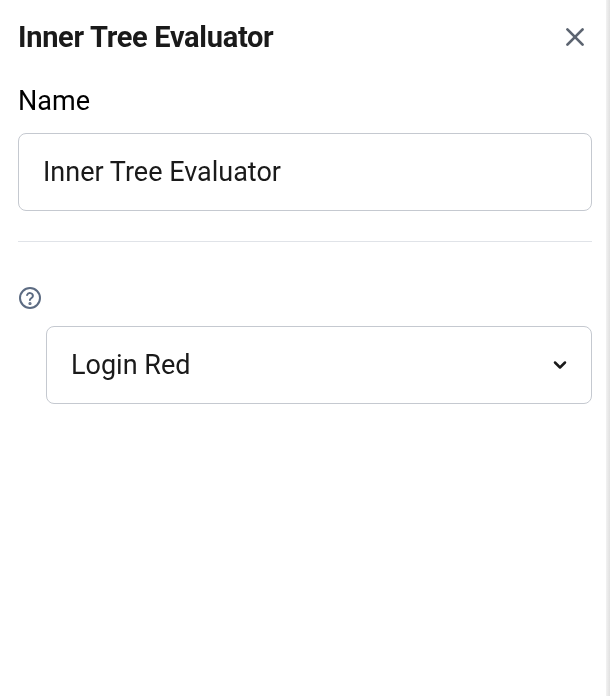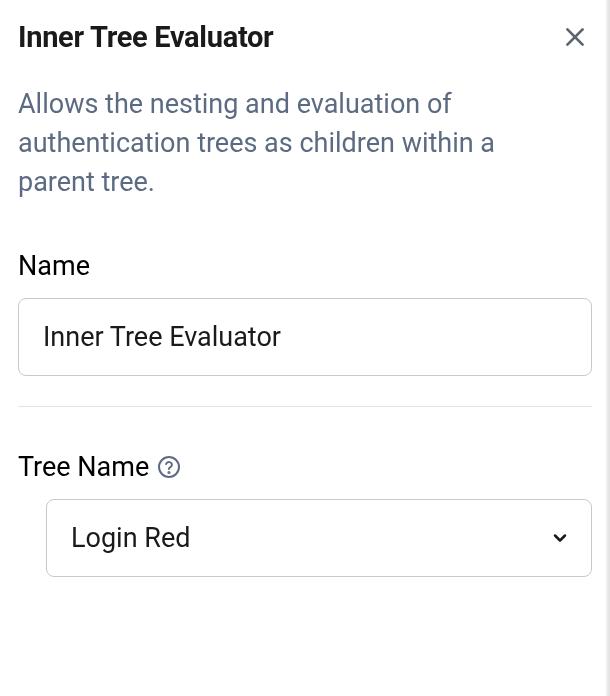--- a/index.html
+++ b/index.html
@@ -140,32 +140,30 @@
     <button class="close-btn">
       <span>
         <svg viewBox="0 0 24 24" fill="none" stroke="currentColor" stroke-width="2.5" stroke-linecap="round">
           <line x1="5" y1="5" x2="19" y2="19"></line>
           <line x1="19" y1="5" x2="5" y2="19"></line>
         </svg>
       </span>
     </button>
   </div>
 
-  <p class="panel-description">Allows the nesting and evaluation of authentication trees as children within a parent tree.</p>
 
   <div class="field-group">
     <label class="field-label">Name</label>
     <input type="text" class="text-input" value="Inner Tree Evaluator" style="">
   </div>
 
   <hr class="divider">
 
   <div class="field-group">
     <label class="field-label">
-      <span>Tree Name</span>
       <span class="help-icon">
         <svg viewBox="0 0 24 24" fill="none" stroke="currentColor" stroke-width="2">
           <circle cx="12" cy="12" r="10"></circle>
           <path d="M9.1 9a3 3 0 0 1 5.8 1c0 2-3 2.5-3 4" stroke-linecap="round"></path>
           <circle cx="12" cy="17.5" r="0.6" fill="currentColor"></circle>
         </svg>
       </span>
     </label>
     <div class="select-wrapper">
       <button type="button" class="select-input">Login Red</button>

